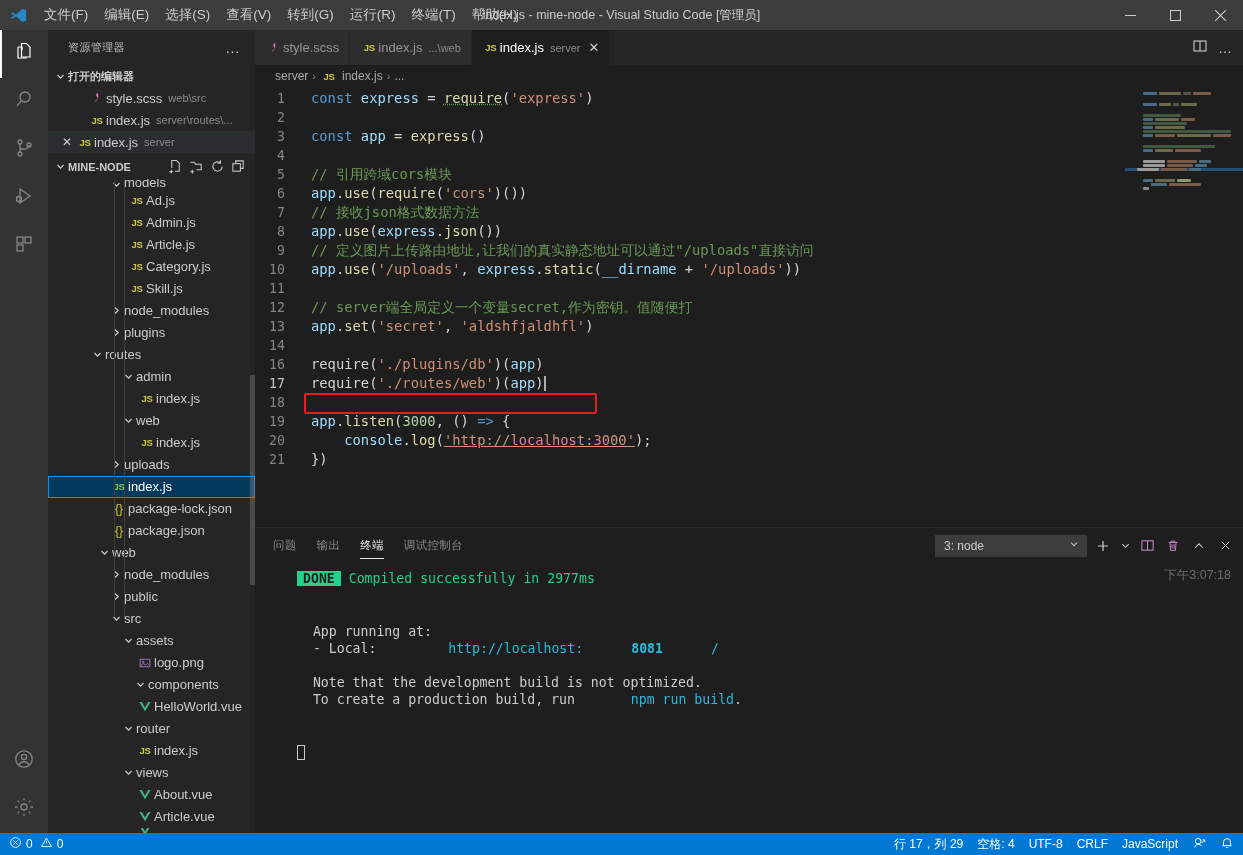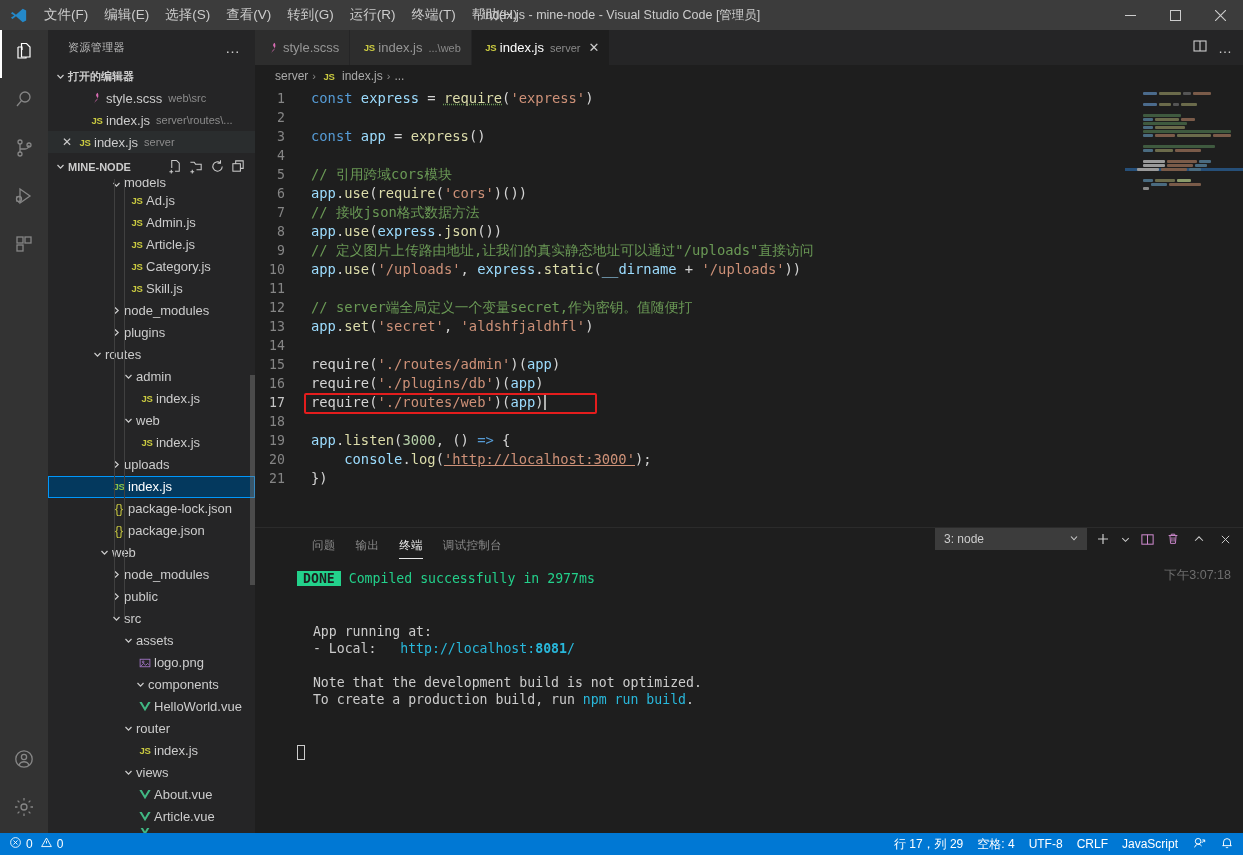--- a/index.html
+++ b/index.html
@@ -148,21 +148,21 @@
 
   .minimap {
     position: absolute; right: 0; top: 0; width: 110px; height: 100%;
     background: #1e1e1e; overflow: hidden;
   }
   .mm-line { height: 3px; margin: 1px 0 0 6px; display:flex; gap:2px; }
   .mm-seg { height: 3px; border-radius: 1px; }
 
   
   .panel { height: 306px; flex: 0 0 306px; background: #1e1e1e; display: flex; flex-direction: column; border-top: 1px solid #2b2b2b;}
-  .panel-head { height: 35px; display: flex; align-items: flex-start; padding-left: 20px; flex: 0 0 35px; margin-left: 27px; }
+  .panel-head { height: 35px; display: flex; align-items: center; padding-left: 8px; flex: 0 0 35px; }
   .ptab {
     font-size: 11.5px; color: #8a8a8a; padding: 0 10px; height: 100%;
     display: flex; align-items: center; position: relative; cursor: pointer; letter-spacing:.3px;
   }
   .ptab.active { color: #e7e7e7; }
   .ptab.active::after {
     content: ""; position: absolute; left: 10px; right: 10px; bottom: 4px; height: 1px; background: #e7e7e7;
   }
   .panel-actions { margin-left: auto; display: flex; align-items: center; gap: 6px; padding-right: 8px; }
   .term-select {
@@ -177,21 +177,21 @@
     flex: 1 1 auto; font-family: "DejaVu Sans Mono", "Liberation Mono", monospace;
     font-size: 13.2px; line-height: 17px; color: #cccccc; padding: 4px 0 0 10px;
     position: relative; overflow: hidden;
   }
   .tline { height: 17px; white-space: pre; padding-left: 32px; }
   .badge-done {
     background: #23d18b; color: #1e1e1e; font-weight: bold; padding: 0 6px;
     font-family: "DejaVu Sans Mono", monospace;
   }
   .tg { color: #23d18b; }
-  .tb { color: #29b8db; }
+  .tb { color: #29b8db; margin-left: 48px; }
   .tbold { font-weight: bold; }
   .term-time {
     position: absolute; right: 12px; top: 4px; color: #6e6e6e; font-size: 12.5px;
     font-family: "Liberation Sans", sans-serif;
   }
   .term-cursor {
     display: inline-block; width: 8px; height: 15px; border: 1px solid #cccccc; vertical-align: -3px;
   }
 
   
@@ -673,21 +673,20 @@
           <div class="cline"><span class="lnum">10</span><span class="ctext"><span class="t-var">app</span><span class="t-pl">.</span><span class="t-ylw">use</span><span class="t-pl">(</span><span class="t-str">'/uploads'</span><span class="t-pl">, </span><span class="t-var">express</span><span class="t-pl">.</span><span class="t-ylw">static</span><span class="t-pl">(</span><span class="t-var">__dirname</span><span class="t-pl"> + </span><span class="t-str">'/uploads'</span><span class="t-pl">))</span></span></div>
 
           <div class="cline"><span class="lnum">11</span><span class="ctext"></span></div>
 
           <div class="cline"><span class="lnum">12</span><span class="ctext t-cmt">// server端全局定义一个变量secret,作为密钥。值随便打</span></div>
 
           <div class="cline"><span class="lnum">13</span><span class="ctext"><span class="t-var">app</span><span class="t-pl">.</span><span class="t-ylw">set</span><span class="t-pl">(</span><span class="t-str">'secret'</span><span class="t-pl">, </span><span class="t-str">'aldshfjaldhfl'</span><span class="t-pl">)</span></span></div>
 
           <div class="cline"><span class="lnum">14</span><span class="ctext"></span></div>
 
-          <div class="cline"><span class="lnum">15</span><span class="ctext"><span class="t-pl">require(</span><span class="t-str">'./routes/admin'</span><span class="t-pl">)(</span><span class="t-var">app</span><span class="t-pl">)</span></span></div>
 
           <div class="cline"><span class="lnum">16</span><span class="ctext"><span class="t-pl">require(</span><span class="t-str">'./plugins/db'</span><span class="t-pl">)(</span><span class="t-var">app</span><span class="t-pl">)</span></span></div>
 
           <div class="cline"><span class="lnum cur">17</span><span class="ctext"><span class="t-pl">require(</span><span class="t-str">'./routes/web'</span><span class="t-pl">)(</span><span class="t-var">app</span><span class="t-pl">)</span><span class="caret"></span></span></div>
 
           <div class="cline"><span class="lnum">18</span><span class="ctext"></span></div>
 
           <div class="cline"><span class="lnum">19</span><span class="ctext"><span class="t-var">app</span><span class="t-pl">.</span><span class="t-ylw">listen</span><span class="t-pl">(</span><span class="t-num">3000</span><span class="t-pl">, () </span><span class="t-key">=&gt;</span><span class="t-pl"> {</span></span></div>
 
           <div class="cline"><span class="lnum">20</span><span class="ctext"><span class="t-pl">    </span><span class="t-var">console</span><span class="t-pl">.</span><span class="t-ylw">log</span><span class="t-pl">(</span><span class="t-link">'http://localhost:3000'</span><span class="t-pl">);</span></span></div>

